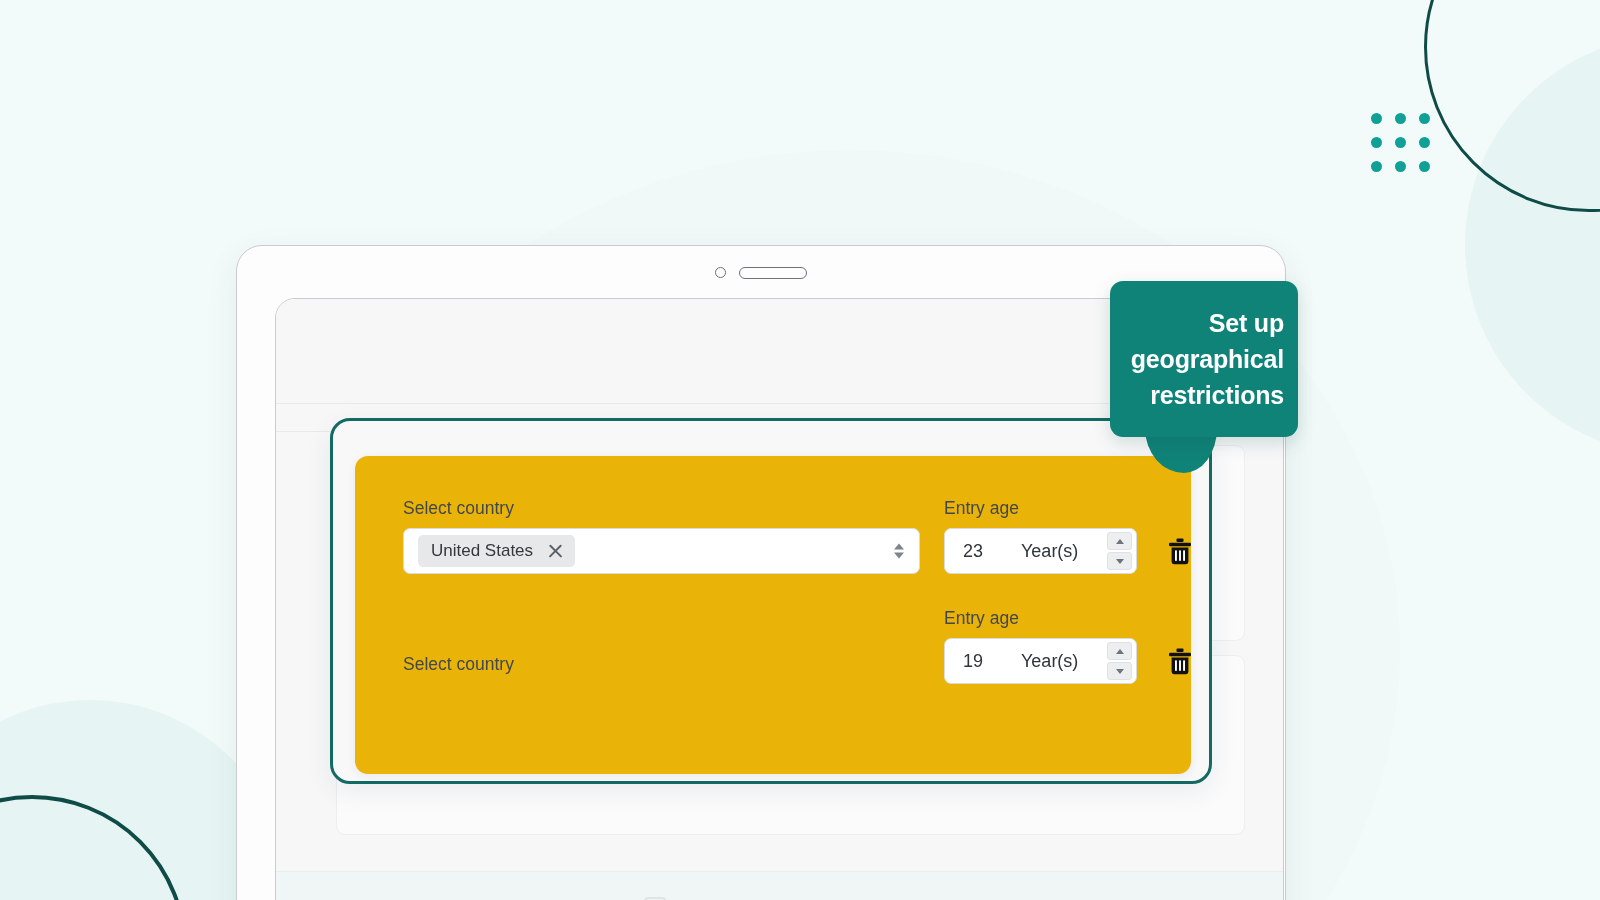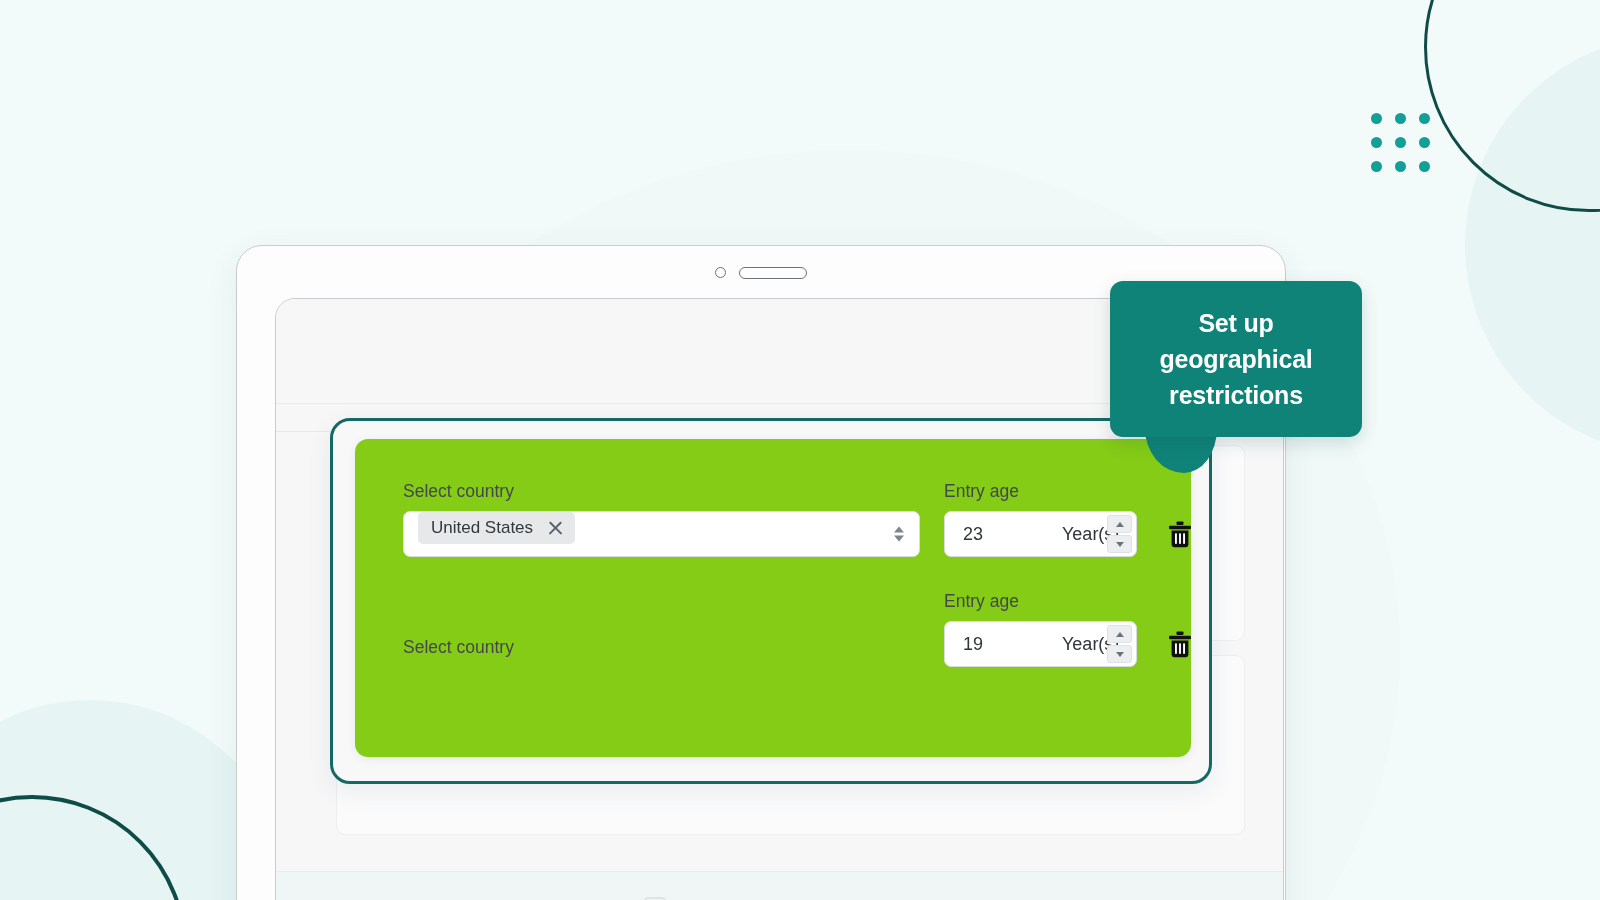--- a/index.html
+++ b/index.html
@@ -222,23 +222,23 @@
     position: absolute;
     left: 330px; top: 418px;
     width: 882px; height: 366px;
     border: 3px solid #136a63;
     border-radius: 20px;
     background: #f8f8f9;
     box-shadow: 0 8px 26px rgba(20,60,60,.08);
   }
   .modal-card {
     position: absolute;
-    left: 22px; top: 18px;
+    left: 22px; top: 35px;
     width: 836px; height: 318px;
-    background: #84cc16;
+    background: #eab308;
     border-radius: 13px;
     box-shadow: 0 2px 10px rgba(30,40,50,.07);
   }
 
   .field-label {
     font-size: 17.5px;
     color: #43484d;
     margin-bottom: 9px;
   }
 
@@ -250,21 +250,21 @@
   .col-country { width: 517px; }
   .col-age { width: 193px; margin-left: 24px; }
 
   .select-box {
     width: 100%;
     height: 46px;
     background: #fff;
     border: 1px solid #d9dcdf;
     border-radius: 7px;
     display: flex;
-    align-items: flex-start;
+    align-items: center;
     padding: 0 14px;
     position: relative;
   }
   .tag {
     display: inline-flex;
     align-items: center;
     height: 32px;
     padding: 0 11px 0 13px;
     background: #e7e8ea;
     border-radius: 5px;
@@ -307,21 +307,20 @@
 
   .age-box {
     width: 100%;
     height: 46px;
     background: #fff;
     border: 1px solid #d9dcdf;
     border-radius: 7px;
     display: flex;
     align-items: center;
     position: relative;
-    gap: 41px;
   }
   .age-value {
     margin-left: 18px;
     font-size: 18px;
     color: #2f353a;
     min-width: 30px;
   }
   .age-unit {
     margin-left: 28px;
     font-size: 18px;
@@ -376,27 +375,27 @@
     font-family: "Liberation Sans", sans-serif;
     font-size: 17.5px;
     color: #33383d;
     cursor: pointer;
   }
 
   
   .tooltip {
     position: absolute;
     left: 1110px; top: 281px;
-    width: 252px; height: 156px;
+    width: 188px; height: 156px;
     background: #108378;
     border-radius: 13px;
     display: flex;
     align-items: center;
     justify-content: center;
-    text-align: center;
+    text-align: right;
     padding: 0 14px;
     box-shadow: 0 6px 18px rgba(10,70,65,.16);
   }
   .tooltip span {
     color: #fff;
     font-size: 25px;
     font-weight: 700;
     line-height: 1.45;
     letter-spacing: -.2px;
   }

